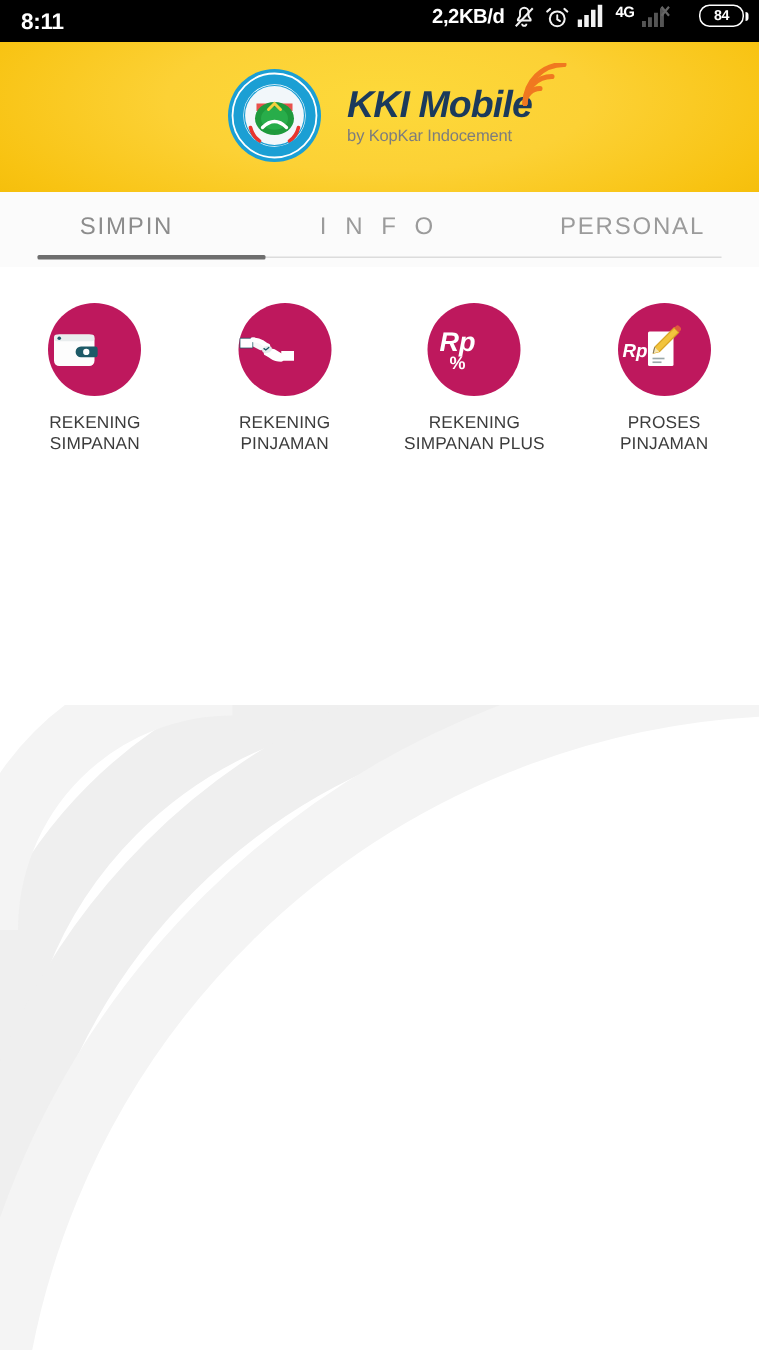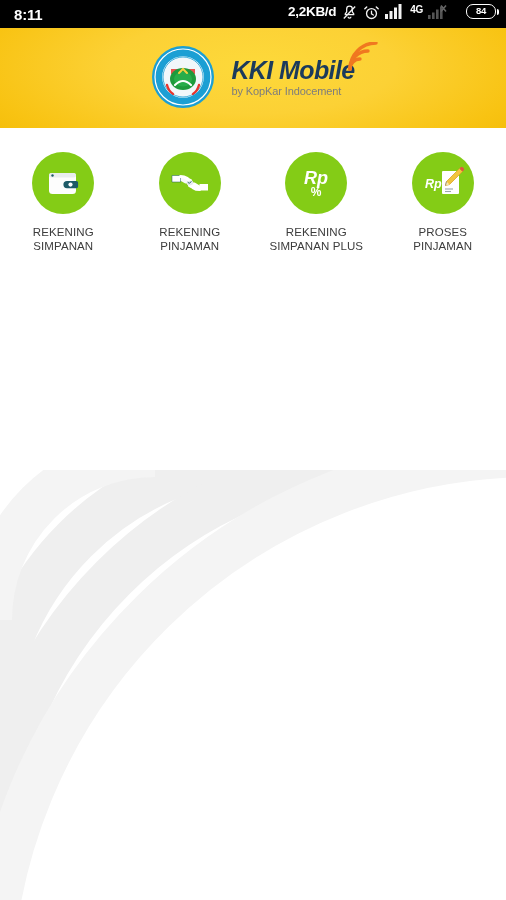--- a/index.html
+++ b/index.html
@@ -180,24 +180,24 @@
     flex:1;
     display:flex;
     flex-direction:column;
     align-items:center;
     cursor:pointer;
     user-select:none;
   }
   .menu-circle {
     width:62px; height:62px;
     border-radius:50%;
-    background:#84cc16;
-    display:flex;
-    align-items:center;
-    justify-content:center;
+    background:#be185d;
+    display:flex;
+    align-items:center;
+    justify-content:flex-start;
     position:relative;
   }
   .menu-label {
     margin-top:11px;
     font-size:11.5px;
     color:#3c3c3c;
     text-align:center;
     line-height:1.25;
     letter-spacing:0.1px;
     white-space:pre-line;
@@ -280,20 +280,27 @@
         <div class="brand-sub">by KopKar Indocement</div>
         <svg class="wifi-arc" viewBox="0 0 34 30">
           <path d="M3 27 A10 10 0 0 1 13 17" fill="none" stroke="#f07820" stroke-width="3.4" stroke-linecap="round"></path>
           <path d="M3 27 A18 18 0 0 1 21 9" fill="none" stroke="#f07820" stroke-width="3.4" stroke-linecap="round"></path>
           <path d="M3 27 A26 26 0 0 1 29 1" fill="none" stroke="#f07820" stroke-width="3.4" stroke-linecap="round"></path>
         </svg>
       </div>
     </div>
   </div>
 
+  <div class="tabbar">
+    <div class="tab tab-active">SIMPIN</div>
+    <div class="tab tab-spaced">I N F O</div>
+    <div class="tab">PERSONAL</div>
+    <div class="tab-rule"></div>
+    <div class="tab-indicator"></div>
+  </div>
 
   <svg class="watermark" viewBox="0 0 506 430">
     <g fill="none" stroke="#efefef">
       <path d="M-10 275 A 290 290 0 0 1 280 -15" stroke-width="46"></path>
       <path d="M-10 405 A 420 420 0 0 1 410 -15" stroke-width="46"></path>
     </g>
     <g fill="none" stroke="#f4f4f4">
       <path d="M-10 150 A 165 165 0 0 1 155 -15" stroke-width="44"></path>
       <path d="M-10 520 A 545 545 0 0 1 535 -15" stroke-width="44"></path>
     </g>

